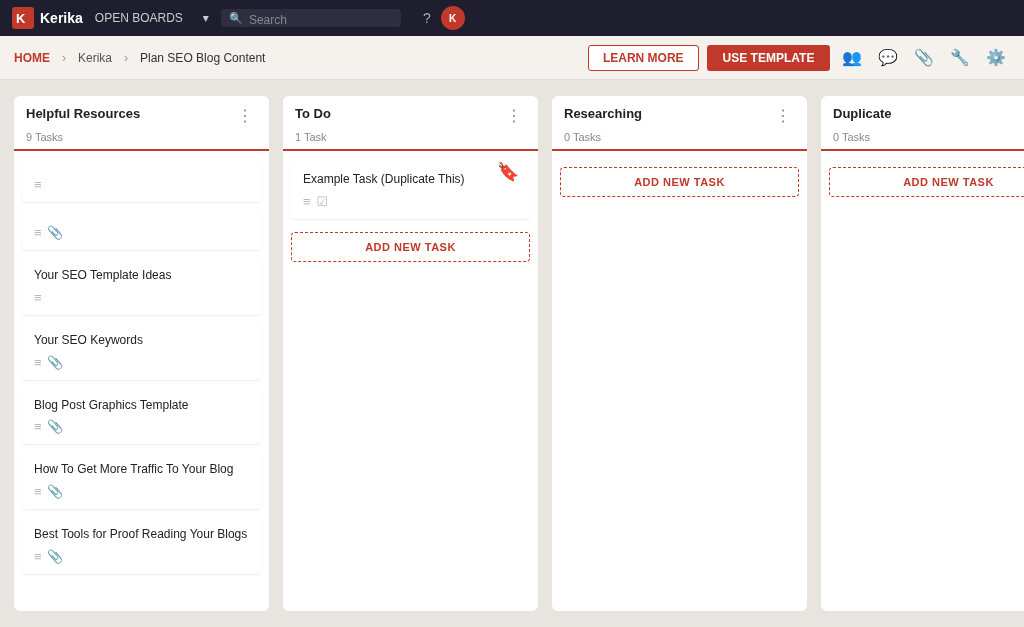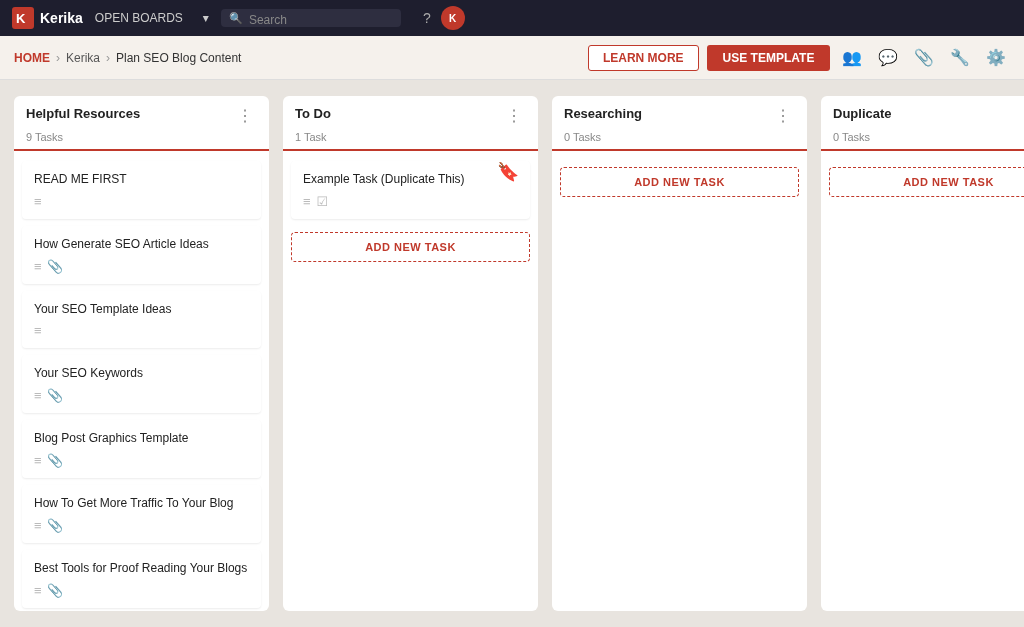--- a/index.html
+++ b/index.html
@@ -79,21 +79,21 @@
       height: 44px;
       display: flex;
       align-items: center;
       padding: 0 14px;
       border-bottom: 1px solid #ddd;
       gap: 0;
     }
     .breadcrumb {
       display: flex;
       align-items: center;
-      gap: 6px;
+      gap: 12px;
       font-size: 12px;
       color: #555;
       flex: 1;
     }
     .breadcrumb-home {
       color: #c0392b;
       font-weight: 600;
       cursor: pointer;
     }
     .breadcrumb-sep {
@@ -308,27 +308,25 @@
       <div class="column-header">
     <div class="column-title-group">
       <div class="column-title">Helpful Resources</div>
       <div class="column-subtitle">9 Tasks</div>
     </div>
     <button class="column-menu-btn">⋮</button>
   </div>
       <div style="height: 2px; background: rgb(192, 57, 43); margin: 0px 0px 6px;"></div>
       <div class="column-body">
         <div class="card">
-          <div class="card-title">READ ME FIRST</div>
-          <div class="card-icons">
-            <span class="card-icon">≡</span>
-          </div>
-        </div>
-        <div class="card">
-          <div class="card-title">How Generate SEO Article Ideas</div>
+          <div class="card-icons">
+            <span class="card-icon">≡</span>
+          </div>
+        </div>
+        <div class="card">
           <div class="card-icons">
             <span class="card-icon">≡</span>
             <span class="card-icon">📎</span>
           </div>
         </div>
         <div class="card">
           <div class="card-title">Your SEO Template Ideas</div>
           <div class="card-icons">
             <span class="card-icon">≡</span>
           </div>

